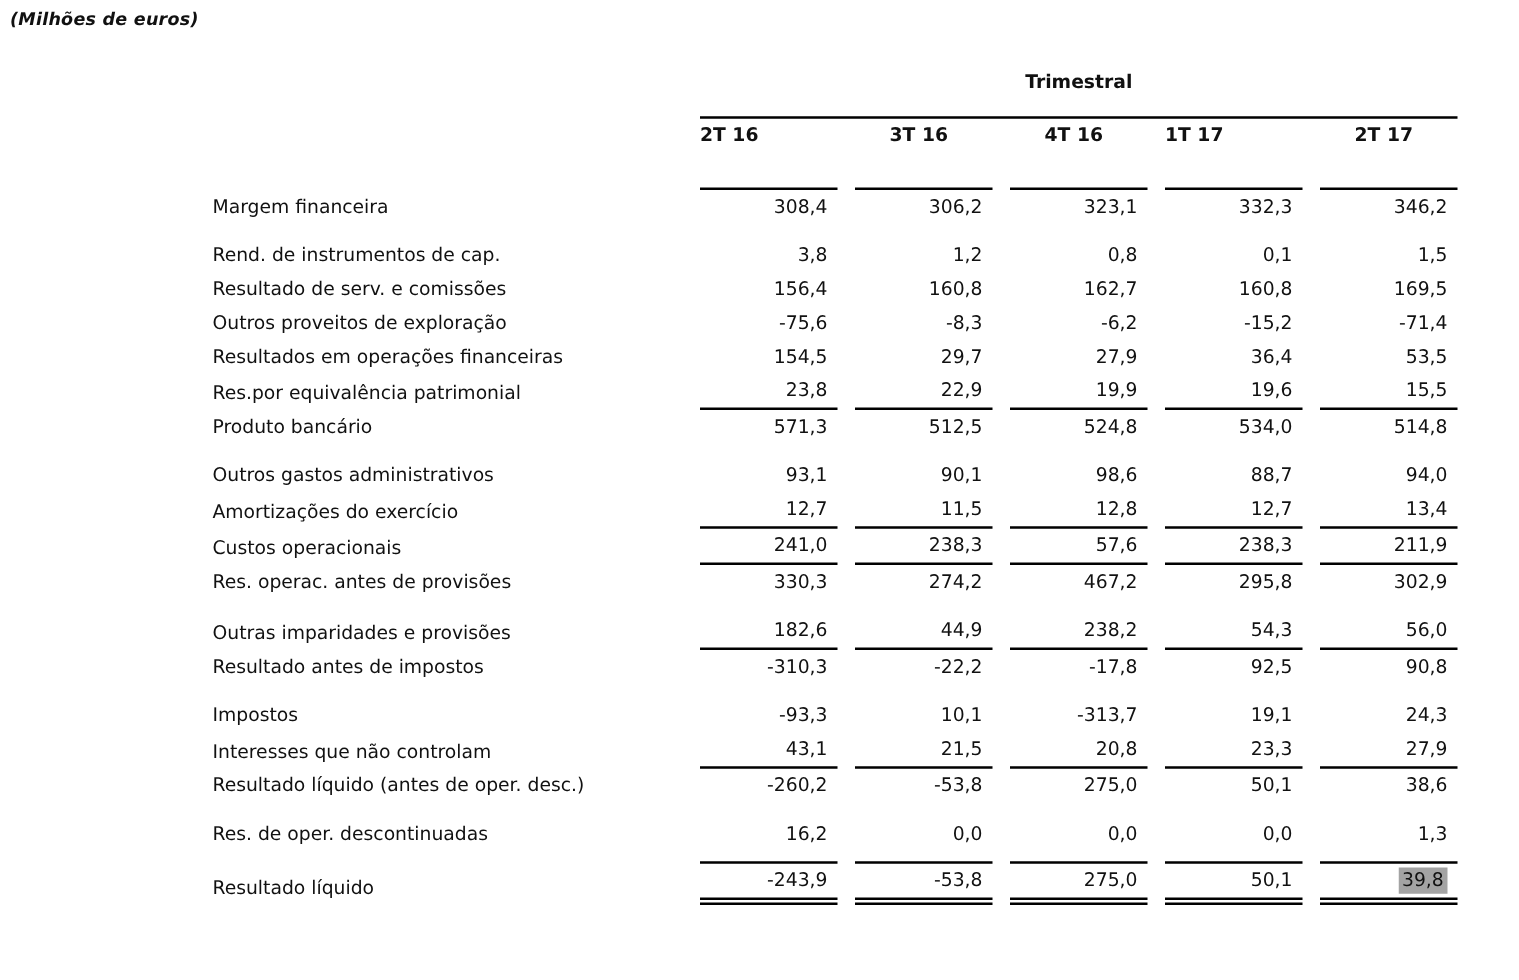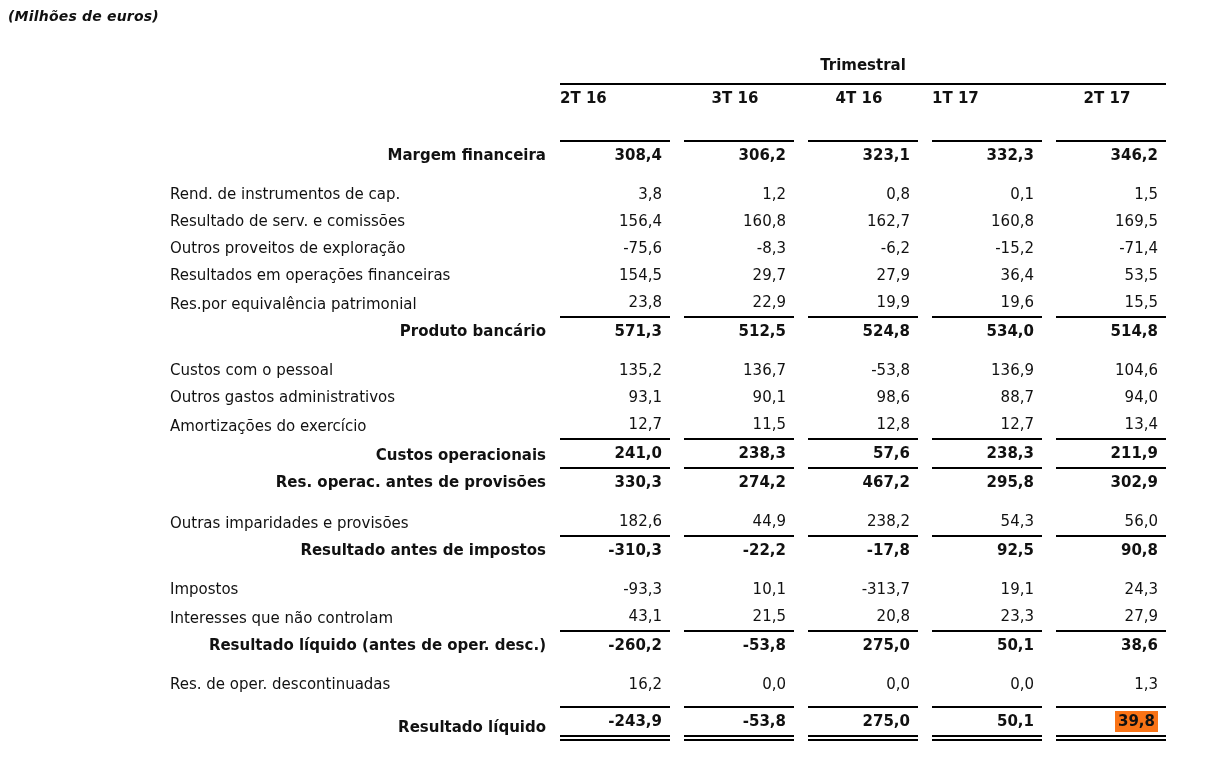--- a/index.html
+++ b/index.html
@@ -42,25 +42,25 @@
     white-space: nowrap;
     font-weight: normal;
   }
   .fin-table .num {
     width: 102px;
     min-width: 102px;
     text-align: right;
     padding: 3px 8px 3px 0;
     white-space: nowrap;
   }
-  tr.bold .label, tr.bold .num { font-weight: bold; text-align: right; }
+  tr.bold .label, tr.bold .num { font-weight: normal; }
   .group-h {
     text-align: center;
     font-weight: bold;
-    padding: 2px 0 7px 0;
+    padding: 2px 0 17px 0;
     border-bottom: 2px solid #000;
   }
   tr.cols th {
     font-weight: bold;
     text-align: center;
     padding: 18px 0 0 0;
   }
   tr.colline td { height: 22px; padding: 0; }
   tr.colline td.seg { border-bottom: 2px solid #000; }
   tr.first td { padding-top: 13px; }
@@ -159,28 +159,20 @@
         <td class="num">571,3</td>
         <td class="num">512,5</td>
         <td class="num">524,8</td>
         <td class="num">534,0</td>
         <td class="num">514,8</td>
       </tr>
       <tr class="sp">
         <td colspan="6"></td>
       </tr>
       <tr class="">
-        <td class="label">Custos com o pessoal</td>
-        <td class="num">135,2</td>
-        <td class="num">136,7</td>
-        <td class="num">-53,8</td>
-        <td class="num">136,9</td>
-        <td class="num">104,6</td>
-      </tr>
-      <tr class="">
         <td class="label">Outros gastos administrativos</td>
         <td class="num">93,1</td>
         <td class="num">90,1</td>
         <td class="num">98,6</td>
         <td class="num">88,7</td>
         <td class="num">94,0</td>
       </tr>
       <tr class="">
         <td class="label">Amortizações do exercício</td>
         <td class="num u">12,7</td>
@@ -264,16 +256,16 @@
       </tr>
       <tr class="sp-sm">
         <td colspan="6"></td>
       </tr>
       <tr class="bold ">
         <td class="label">Resultado líquido</td>
         <td class="num t dbl">-243,9</td>
         <td class="num t dbl">-53,8</td>
         <td class="num t dbl">275,0</td>
         <td class="num t dbl">50,1</td>
-        <td class="num t dbl"><span class="hl" style="background: #f97316;">39,8</span></td>
+        <td class="num t dbl"><span class="hl" style="background: #a3a3a3;">39,8</span></td>
       </tr>
     </tbody>
 </table>
 
 </body></html>

